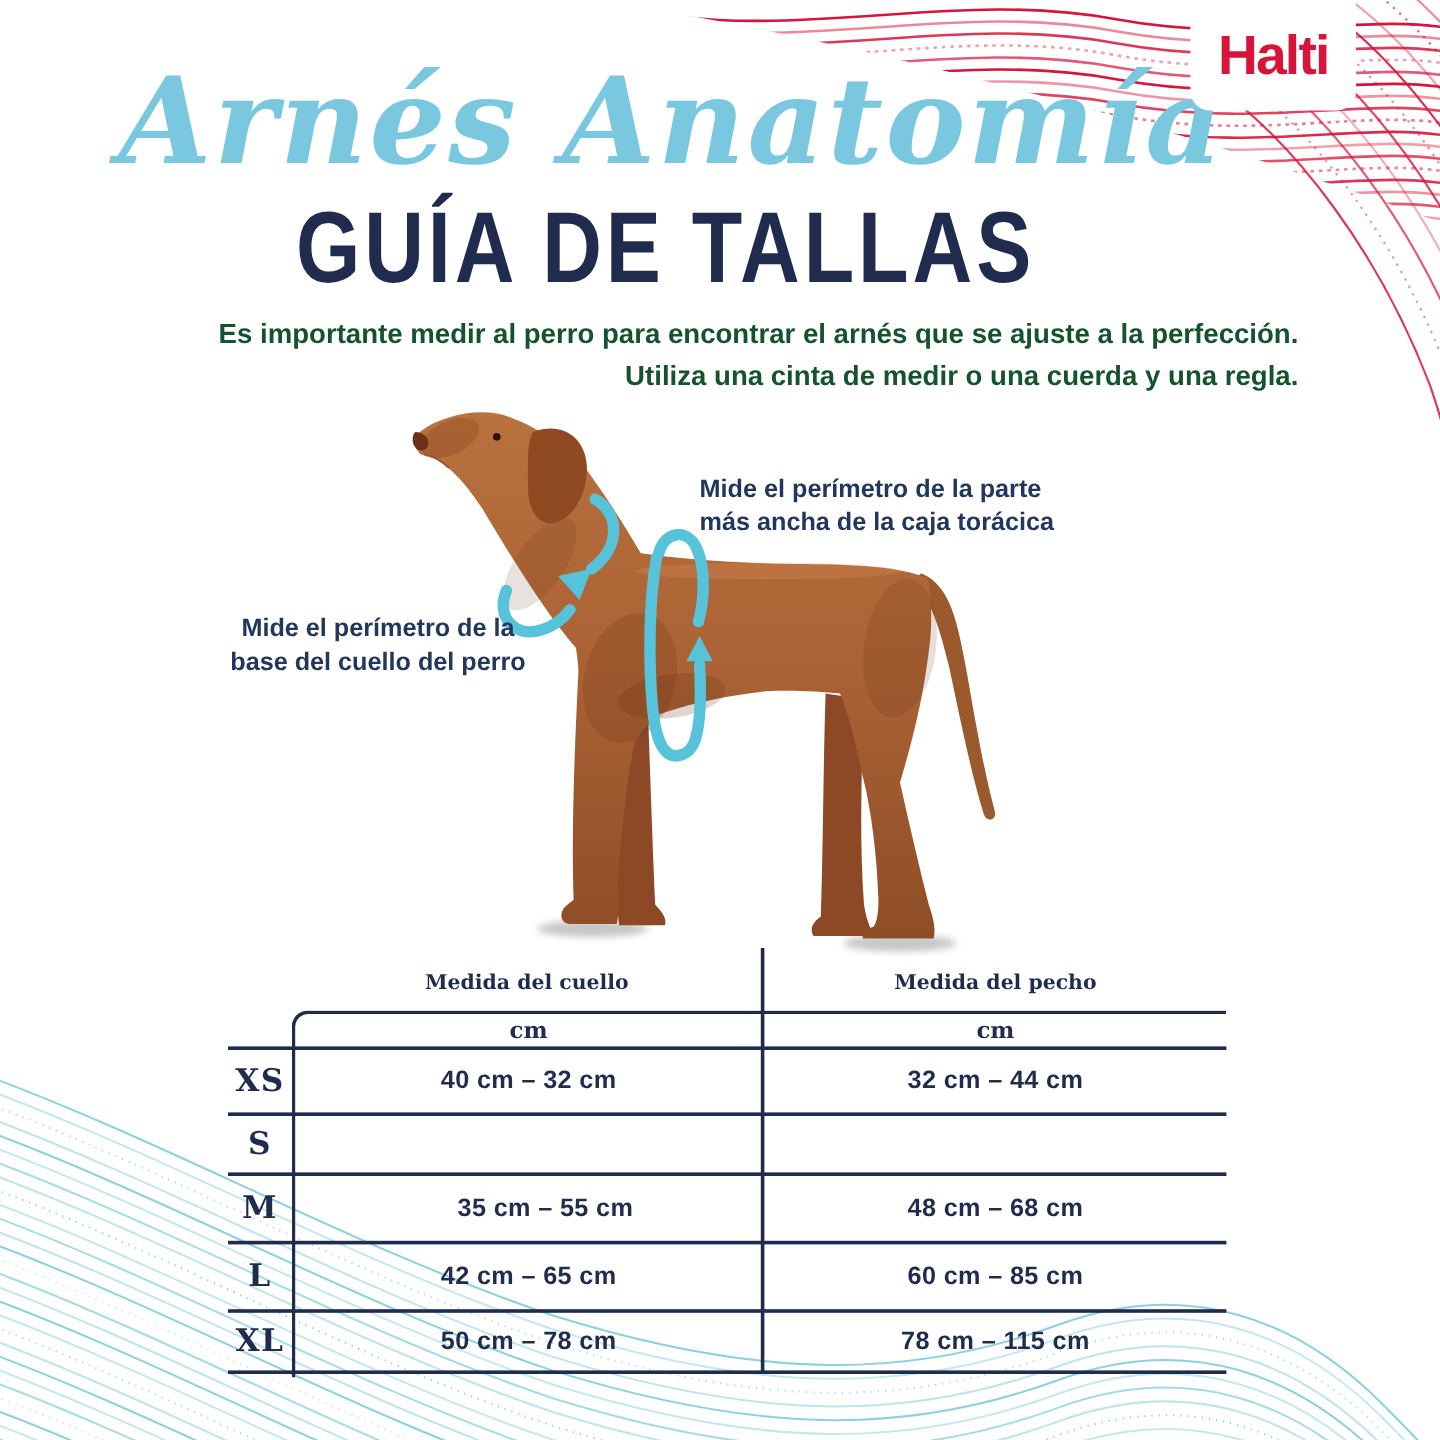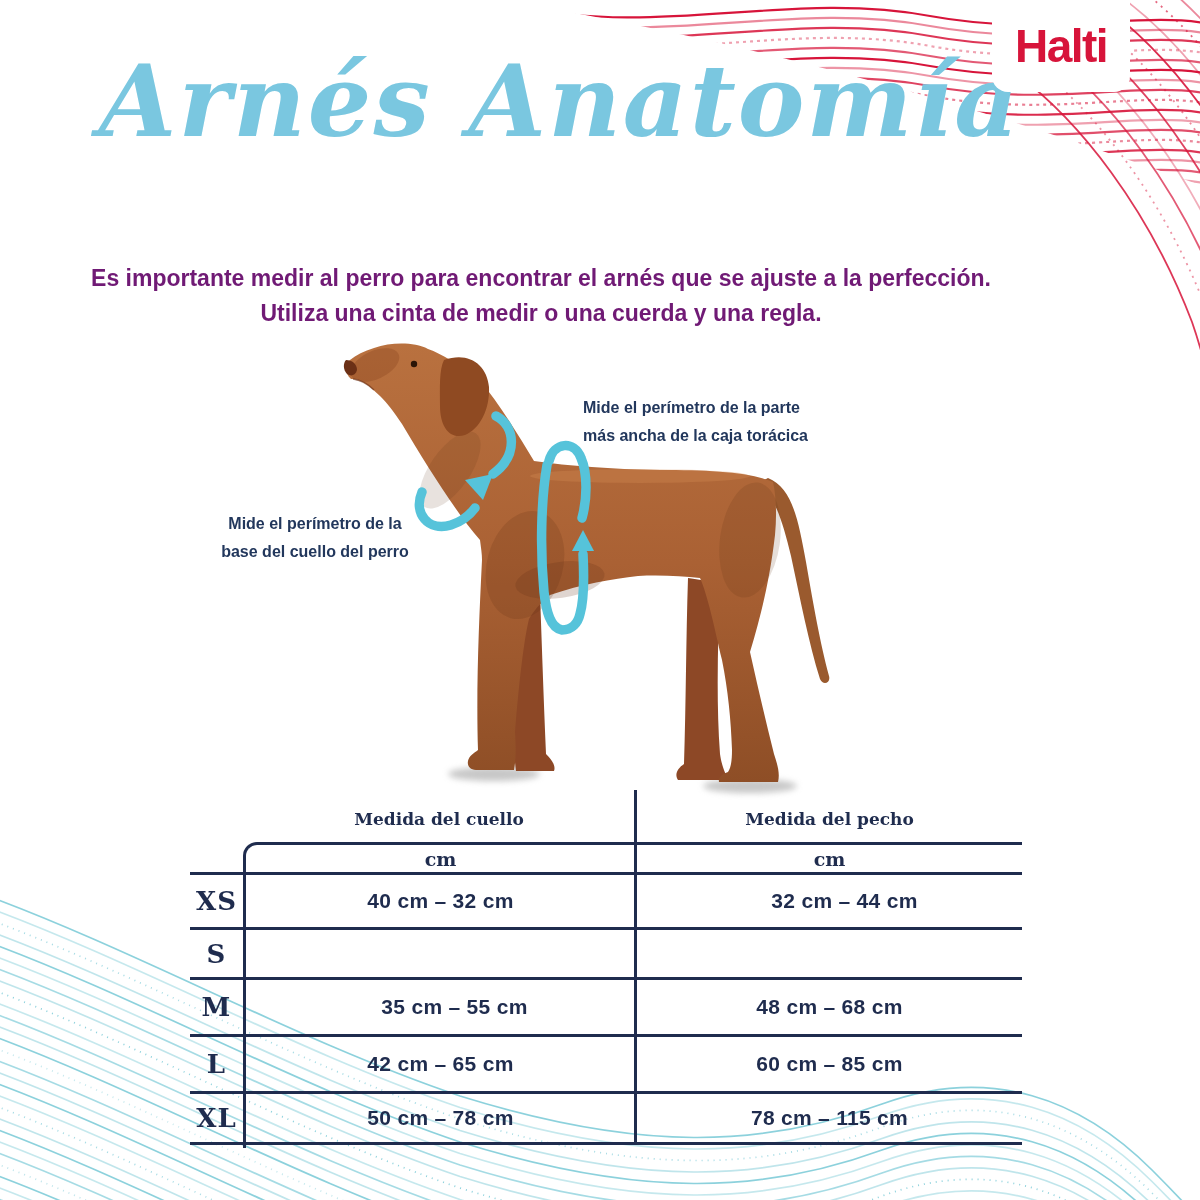--- a/index.html
+++ b/index.html
@@ -10,24 +10,24 @@
   .logo-box{position:absolute;left:992px;top:0;width:138px;height:92px;background:#fff;
             border-radius:0 0 16px 16px;display:flex;align-items:center;justify-content:center;z-index:3;}
   .logo-text{font-size:46px;font-weight:700;color:#d7143a;letter-spacing:-1.5px;
              font-family:"Liberation Sans",sans-serif;}
   .script-title{position:absolute;left:0;top:42px;width:1120px;text-align:center;z-index:2;
                 font-family:"DejaVu Serif",serif;font-style:italic;font-weight:700;
                 font-size:100px;color:#7ac7e0;letter-spacing:2px;white-space:nowrap;}
   .main-title{position:absolute;left:0;top:164px;width:1110px;text-align:center;z-index:2;white-space:nowrap;}
   .main-title span{display:inline-block;transform:scaleX(.82);transform-origin:50% 50%;
                    font-weight:700;font-size:84px;letter-spacing:4px;color:#1f2c4e;line-height:1;}
-  .intro{position:absolute;left:0;top:261px;width:1082px;text-align:center;z-index:2;
-         font-weight:700;font-size:23px;line-height:35px;color:#701a75;}
+  .intro{position:absolute;left:0;top:261px;width:1082px;text-align:right;z-index:2;
+         font-weight:700;font-size:23px;line-height:35px;color:#14532d;}
   .dog-svg{position:absolute;left:330px;top:330px;z-index:1;}
-  .note{position:absolute;z-index:2;font-weight:700;font-size:16px;line-height:28px;color:#22375c;}
+  .note{position:absolute;z-index:2;font-weight:700;font-size:21px;line-height:28px;color:#22375c;}
   .note-chest{left:583px;top:394px;text-align:left;}
   .note-neck{left:186px;top:510px;width:258px;text-align:center;}
   .size-table{position:absolute;left:190px;top:790px;width:832px;height:355px;z-index:2;}
   .size-table .cell{position:absolute;display:flex;align-items:center;justify-content:center;}
   .hline{position:absolute;left:0;width:832px;height:3px;background:#1f2c4e;}
   .vline{position:absolute;top:0;width:3px;height:355px;background:#1f2c4e;}
   .cmbox{position:absolute;left:53px;top:52px;width:776px;height:303px;
          border-top:3px solid #1f2c4e;border-left:3px solid #1f2c4e;border-radius:14px 0 0 0;}
   .th{font-family:"DejaVu Serif",serif;font-weight:700;font-size:17px;}
   .cm{font-family:"DejaVu Serif",serif;font-weight:700;font-size:19px;}
@@ -109,20 +109,23 @@
       <use href="#tw" transform="translate(0,287.5)" stroke-opacity=".45"></use>
       <use href="#tw" transform="translate(0,299)" stroke-opacity=".7"></use>
     </g>
   </svg>
 
   <div class="logo-box">
     <span class="logo-text">Halti</span>
   </div>
 
   <div class="script-title">Arnés Anatomía</div>
+  <div class="main-title">
+    <span>GUÍA DE TALLAS</span>
+  </div>
 
   <div class="intro">
     <div>Es importante medir al perro para encontrar el arnés que se ajuste a la perfección.</div>
     <div>Utiliza una cinta de medir o una cuerda y una regla.</div>
   </div>
 
   <svg class="dog-svg" width="560" height="470" viewBox="0 0 560 470">
     <defs>
       <linearGradient id="dogg" x1="0" y1="0" x2="0" y2="1">
         <stop offset="0" stop-color="#b9713f"></stop>
@@ -198,21 +201,21 @@
 
     <div class="hline" style="top:82px;"></div>
     <div class="hline" style="top:137px;"></div>
     <div class="hline" style="top:187px;"></div>
     <div class="hline" style="top:244px;"></div>
     <div class="hline" style="top:301px;"></div>
     <div class="hline" style="top:352px;"></div>
 
     <div class="cell size" style="left:0;top:85px;width:53px;height:52px;">XS</div>
     <div class="cell val" style="left:56px;top:85px;width:389px;height:52px;">40 cm – 32 cm</div>
-    <div class="cell val" style="left:462px;top:85px;width:385px;height:52px;">32 cm – 44 cm</div>
+    <div class="cell val" style="left:447px;top:85px;width:385px;height:52px;">32 cm – 44 cm</div>
 
     <div class="cell size" style="left:0;top:140px;width:53px;height:47px;">S</div>
 
     <div class="cell size" style="left:0;top:190px;width:53px;height:54px;">M</div>
     <div class="cell val" style="left:56px;top:190px;width:389px;height:54px;padding-left:14px;">35 cm – 55 cm</div>
     <div class="cell val" style="left:447px;top:190px;width:385px;height:54px;">48 cm – 68 cm</div>
 
     <div class="cell size" style="left:0;top:247px;width:53px;height:54px;">L</div>
     <div class="cell val" style="left:56px;top:247px;width:389px;height:54px;">42 cm – 65 cm</div>
     <div class="cell val" style="left:447px;top:247px;width:385px;height:54px;">60 cm – 85 cm</div>

